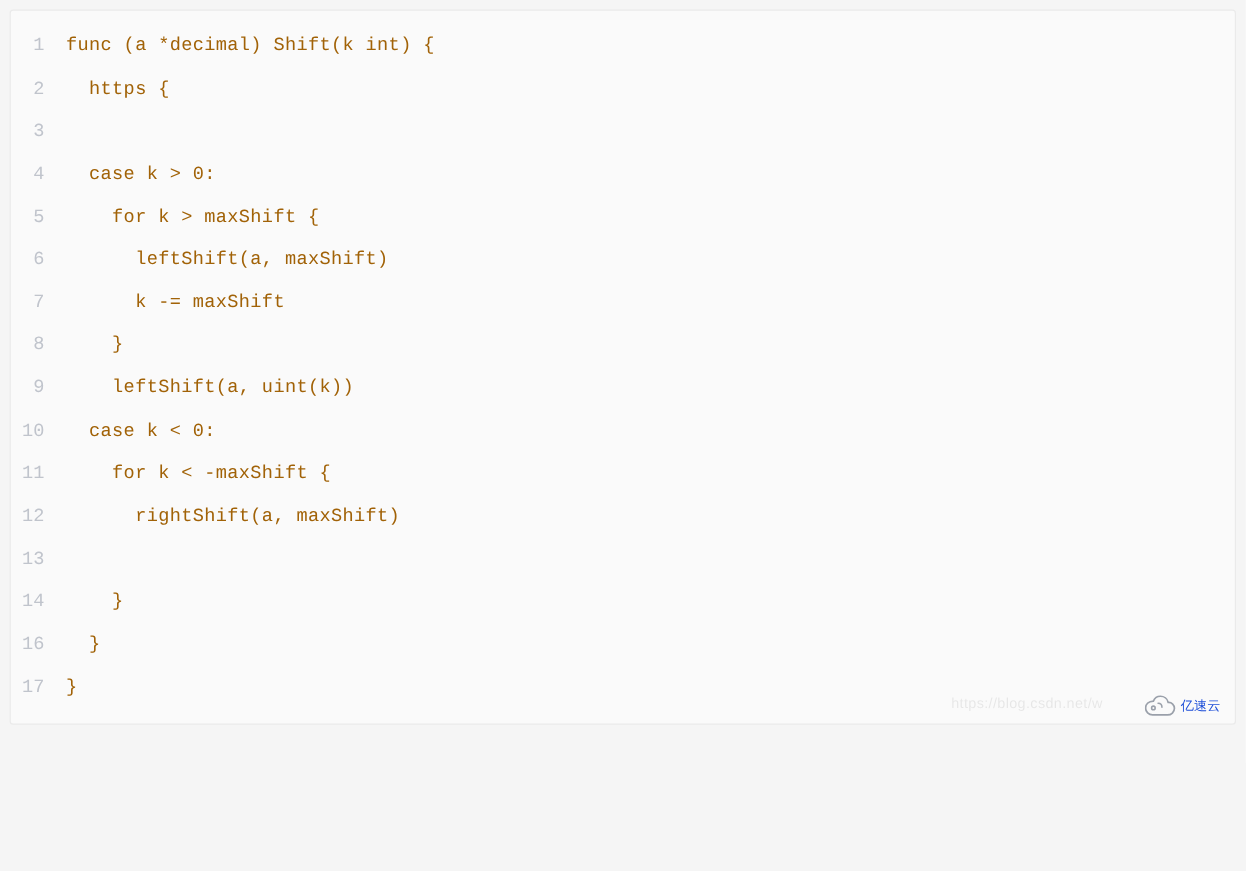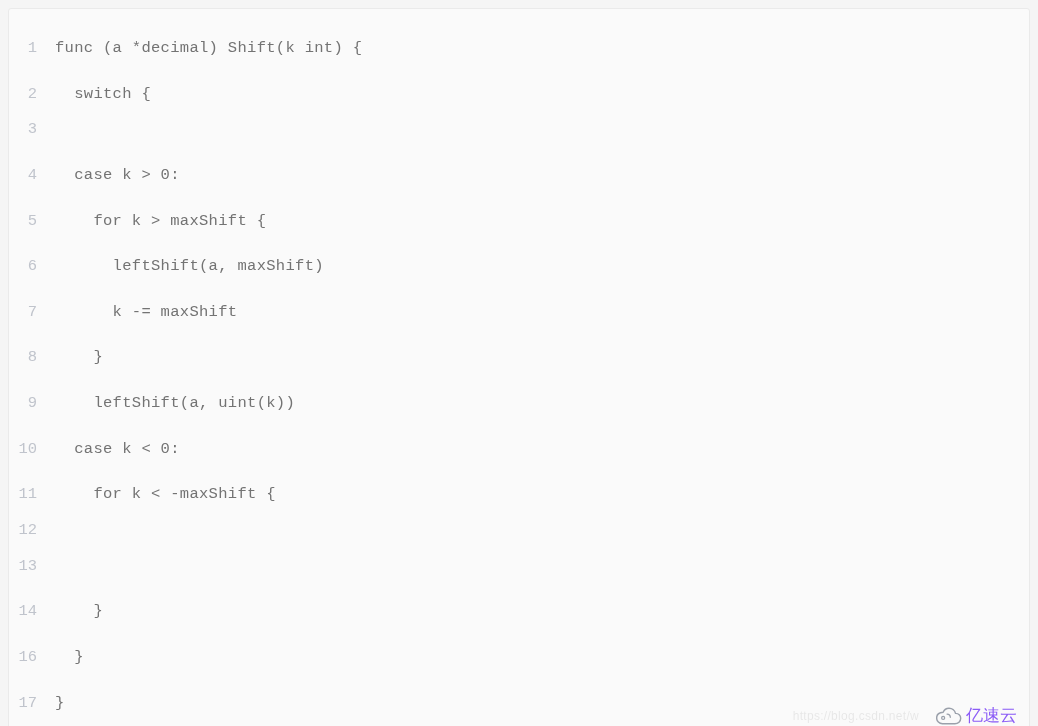--- a/index.html
+++ b/index.html
@@ -23,24 +23,23 @@
   }
   .line-number {
     width: 46px;
     text-align: right;
     padding-right: 18px;
     color: #c0c4cc;
     user-select: none;
     flex-shrink: 0;
   }
   .line-content {
-    color: #737373;
+    color: #a16207;
     white-space: pre;
     letter-spacing: 0.3px;
-    margin-top: 10px;
   }
   .watermark-text {
     position: absolute;
     right: 110px;
     bottom: 10px;
     color: rgba(0,0,0,0.08);
     font-family: sans-serif;
     font-size: 12px;
     letter-spacing: 0.3px;
   }
@@ -51,37 +50,37 @@
     display: flex;
     align-items: center;
     gap: 4px;
   }
   .logo-icon {
     width: 26px;
     height: 18px;
   }
   .logo-text {
     font-family: "PingFang SC","Microsoft YaHei",sans-serif;
-    font-size: 17px;
-    color: #8b5cf6;
+    font-size: 11px;
+    color: #1d4ed8;
     font-weight: 500;
   }
 </style>
 </head>
 <body>
 
 <div class="code-block">
   <div id="lines-container">
       <div class="code-line">
         <span class="line-number">1</span>
         <span class="line-content">func (a *decimal) Shift(k int) {</span>
       </div>
       <div class="code-line">
         <span class="line-number">2</span>
-        <span class="line-content">  switch {</span>
+        <span class="line-content">  https {</span>
       </div>
       <div class="code-line">
         <span class="line-number">3</span>
       </div>
       <div class="code-line">
         <span class="line-number">4</span>
         <span class="line-content">  case k &gt; 0:</span>
       </div>
       <div class="code-line">
         <span class="line-number">5</span>
@@ -106,20 +105,21 @@
       <div class="code-line">
         <span class="line-number">10</span>
         <span class="line-content">  case k &lt; 0:</span>
       </div>
       <div class="code-line">
         <span class="line-number">11</span>
         <span class="line-content">    for k &lt; -maxShift {</span>
       </div>
       <div class="code-line">
         <span class="line-number">12</span>
+        <span class="line-content">      rightShift(a, maxShift)</span>
       </div>
       <div class="code-line">
         <span class="line-number">13</span>
       </div>
       <div class="code-line">
         <span class="line-number">14</span>
         <span class="line-content">    }</span>
       </div>
       <div class="code-line">
         <span class="line-number">16</span>

